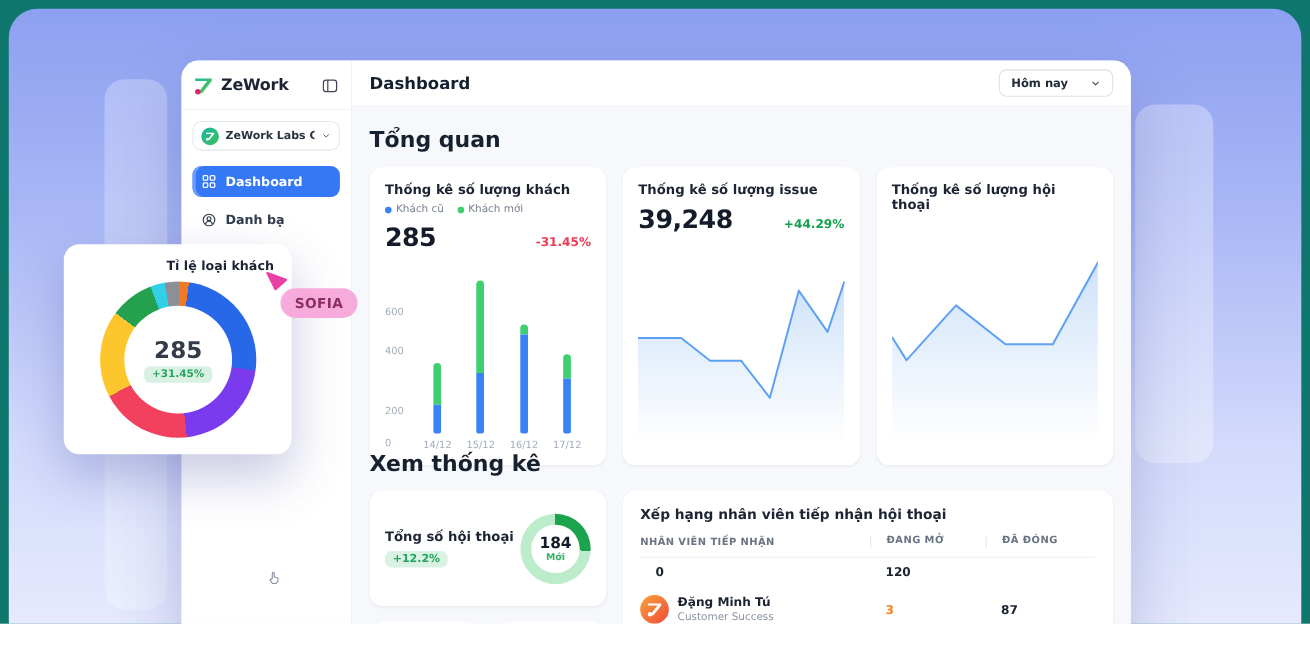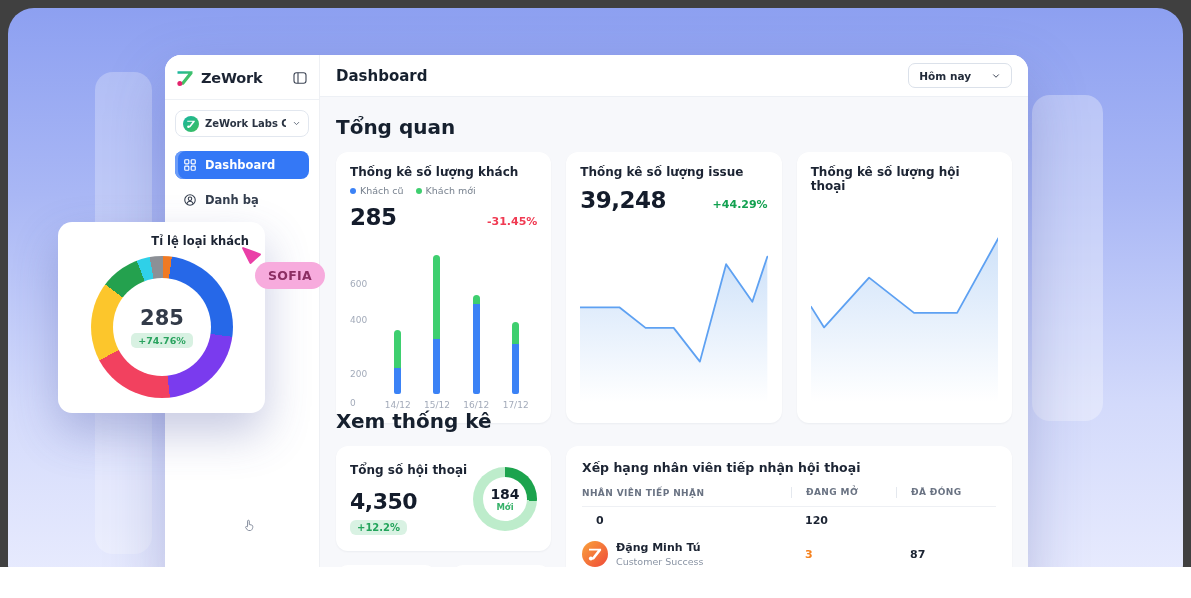--- a/index.html
+++ b/index.html
@@ -1,18 +1,18 @@
 <!DOCTYPE html>
 <html><head>
 <meta charset="utf-8">
 <style>
   * { margin:0; padding:0; box-sizing:border-box; }
   html,body { width:1191px; height:598px; }
   body { font-family:"DejaVu Sans","Liberation Sans",sans-serif; }
-  .page { position:relative; width:1191px; height:567px; overflow:hidden; background:#404040; }
+  .page { position:relative; width:1191px; height:567px; overflow:hidden; background:#0f766e; }
 
   
   .bg-gradient { position:absolute; left:8px; top:8px; width:1175px; height:582px; border-radius:26px;
     background:linear-gradient(180deg,#8da0f1 0%,#a9b7f5 32%,#d3dafb 68%,#e9ecfe 100%); }
   .deco-left  { position:absolute; left:95px;  top:72px; width:57px; height:482px; border-radius:18px; background:rgba(255,255,255,.26); }
   .deco-right { position:absolute; left:1032px; top:95px; width:71px; height:326px; border-radius:18px; background:rgba(255,255,255,.32); }
 
   
   .window { position:absolute; left:165px; top:55px; width:863px; height:543px; background:#fff;
     border-radius:16px 16px 0 0; box-shadow:0 24px 60px rgba(60,70,150,.28); display:flex; overflow:hidden; z-index:10; }
@@ -308,21 +308,20 @@
           </div>
         </div>
 
         <div class="section-title second">Xem thống kê</div>
 
         <div class="stats-grid">
           <div class="stats-left">
             <div class="card total-card">
               <div>
                 <div class="card-title">Tổng số hội thoại</div>
-                <div class="total-value">4,350</div>
                 <span class="badge-green">+12.2%</span>
               </div>
               <div class="mini-donut" style="background: conic-gradient(rgb(28, 163, 77) 0%, rgb(28, 163, 77) 26%, rgb(189, 236, 203) 26%, rgb(189, 236, 203) 100%);">
                 <div class="mini-hole">
                   <span class="mini-value">184</span>
                   <span class="mini-label">Mới</span>
                 </div>
               </div>
             </div>
             <div class="mini-cards">
@@ -368,21 +367,21 @@
         </div>
       </div>
     </div>
   </div>
 
   <div class="float-card">
     <div class="float-title">Tỉ lệ loại khách</div>
     <div class="donut" style="background: conic-gradient(from 8deg, rgb(38, 104, 232) 0%, rgb(38, 104, 232) 25%, rgb(122, 59, 238) 25%, rgb(122, 59, 238) 46%, rgb(242, 65, 95) 46%, rgb(242, 65, 95) 65%, rgb(252, 198, 44) 65%, rgb(252, 198, 44) 83%, rgb(36, 161, 78) 83%, rgb(36, 161, 78) 92%, rgb(47, 208, 232) 92%, rgb(47, 208, 232) 95%, rgb(140, 144, 150) 95%, rgb(140, 144, 150) 98%, rgb(240, 122, 36) 98%, rgb(240, 122, 36) 100%);">
       <div class="donut-hole">
         <span class="donut-value">285</span>
-        <span class="donut-badge">+74.76%</span>
+        <span class="donut-badge">+31.45%</span>
       </div>
     </div>
   </div>
 
   <svg class="sofia-arrow" viewBox="0 0 20 18">
     <polygon points="2,2 18,8 9,16" fill="#ea3fa7" stroke="#ea3fa7" stroke-width="2" stroke-linejoin="round"></polygon>
   </svg>
   <span class="sofia-pill">SOFIA</span>
 </div>
 

